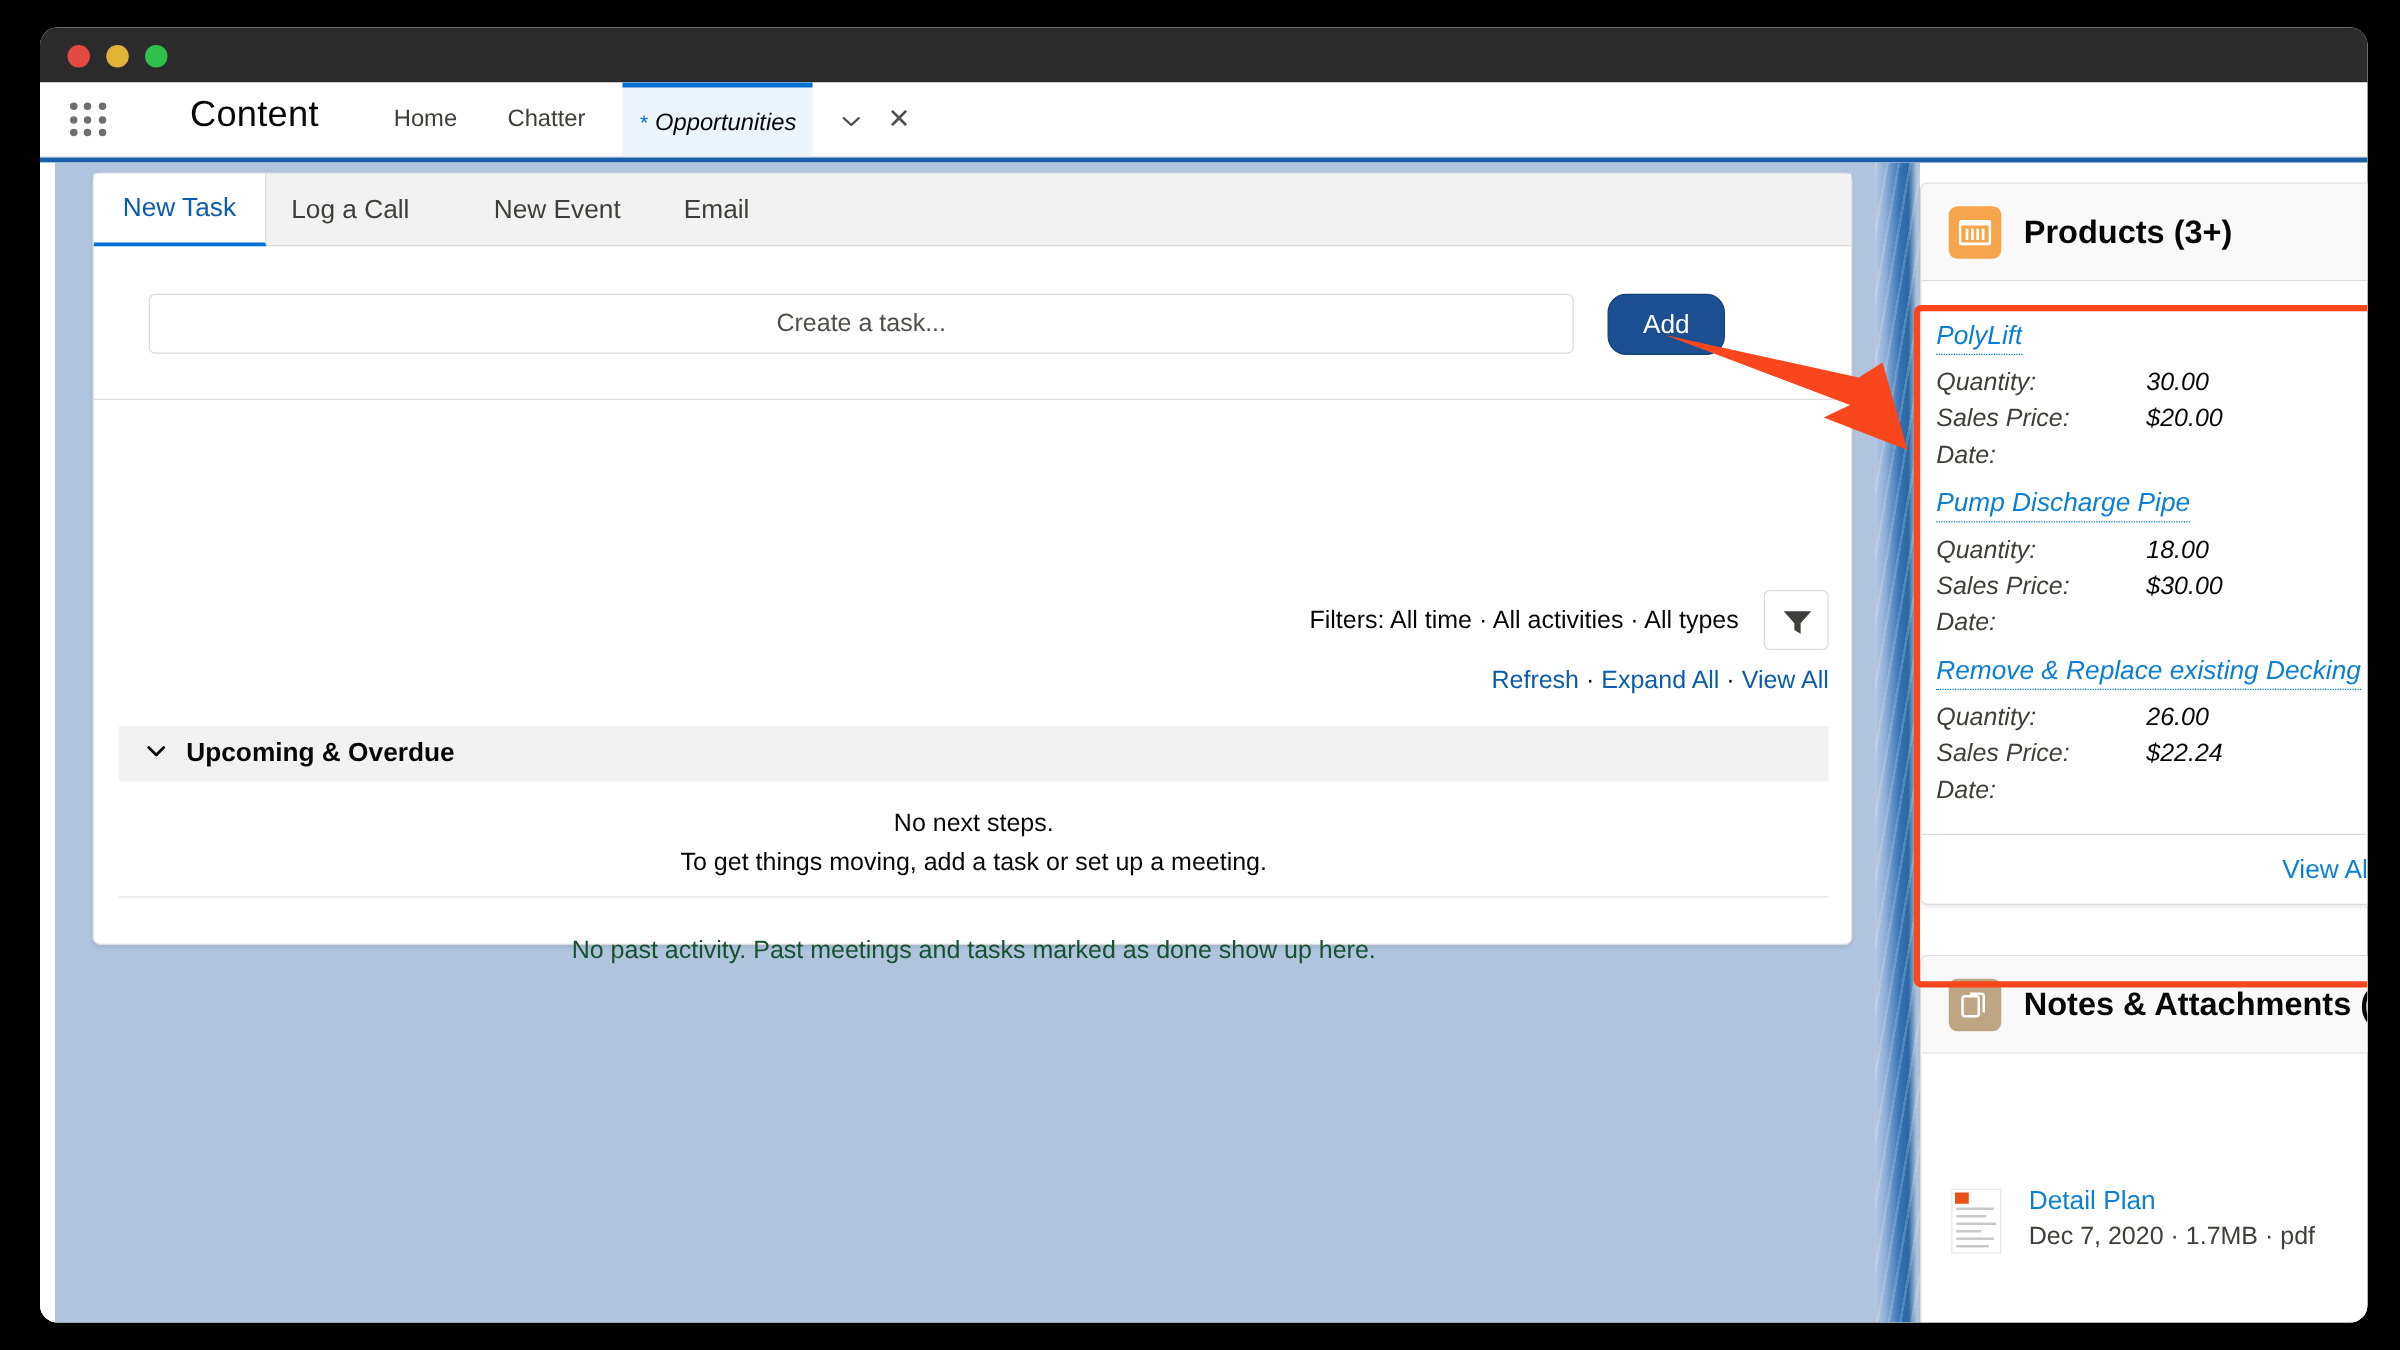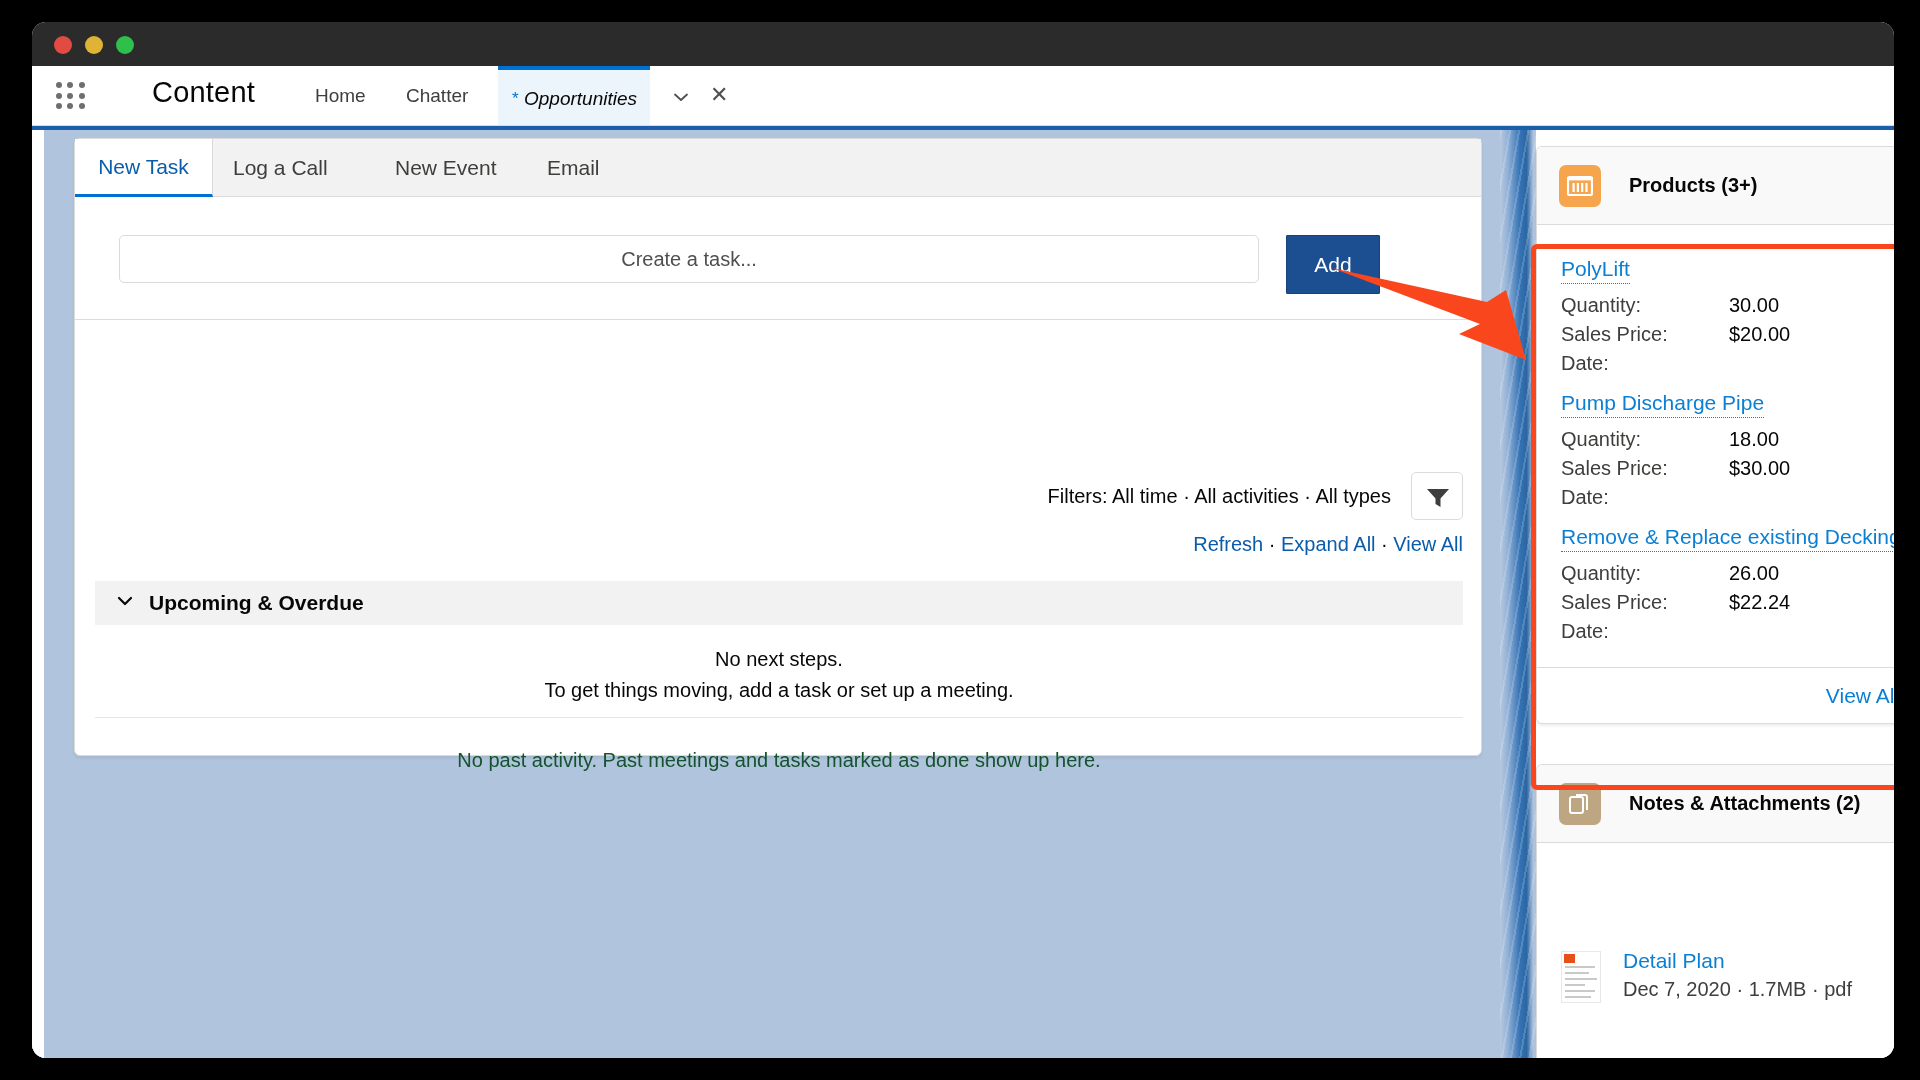--- a/index.html
+++ b/index.html
@@ -182,25 +182,25 @@
     border-radius: 5px;
     background: #fff;
     font-size: 20px; color: #514f4d;
     text-align: center;
     font-family: "Liberation Sans", sans-serif;
     outline: none;
   }
   #task-input::placeholder { color: #514f4d; opacity: 1; }
   #add-button {
     position: absolute; left: 1167px; top: 0;
-    width: 94px; height: 59px;
+    width: 94px; height: 49px;
     background: #1b4f91;
     color: #ffffff;
     border: 1px solid #16427a;
-    border-radius: 1px;
+    border-radius: 15px;
     font-size: 21px;
     font-family: "Liberation Sans", sans-serif;
     cursor: pointer;
   }
   #card-divider {
     position: absolute; left: 0; top: 180px;
     width: 100%; height: 1px; background: #dddbda;
   }
 
   #filters-line {
@@ -277,27 +277,26 @@
   }
   .panel-icon {
     width: 42px; height: 42px; border-radius: 7px;
     margin-left: 22px; margin-right: 18px;
     display: flex; align-items: center; justify-content: center;
     flex: none;
   }
   #products-icon { background: #f7a54c; }
   #notes-icon    { background: #bfa683; }
   .panel-title {
-    font-size: 20px; font-weight: bold; color: #080707;
+    font-size: 26px; font-weight: bold; color: #080707;
     white-space: nowrap;
-    margin-left: 10px;
-  }
-
-  
-  .product-item { position: absolute; left: 24px; width: 348px; }
+  }
+
+  
+  .product-item { position: absolute; left: 12px; width: 348px; font-style: italic; }
   .product-name {
     font-size: 21px; color: #0b7fd4;
     border-bottom: 1px dotted #0b7fd4;
     display: inline-block;
     white-space: nowrap; overflow: hidden;
     max-width: 348px;
     cursor: pointer;
     padding-bottom: 2px;
   }
   .prow { position: relative; height: 29px; font-size: 20px; }

